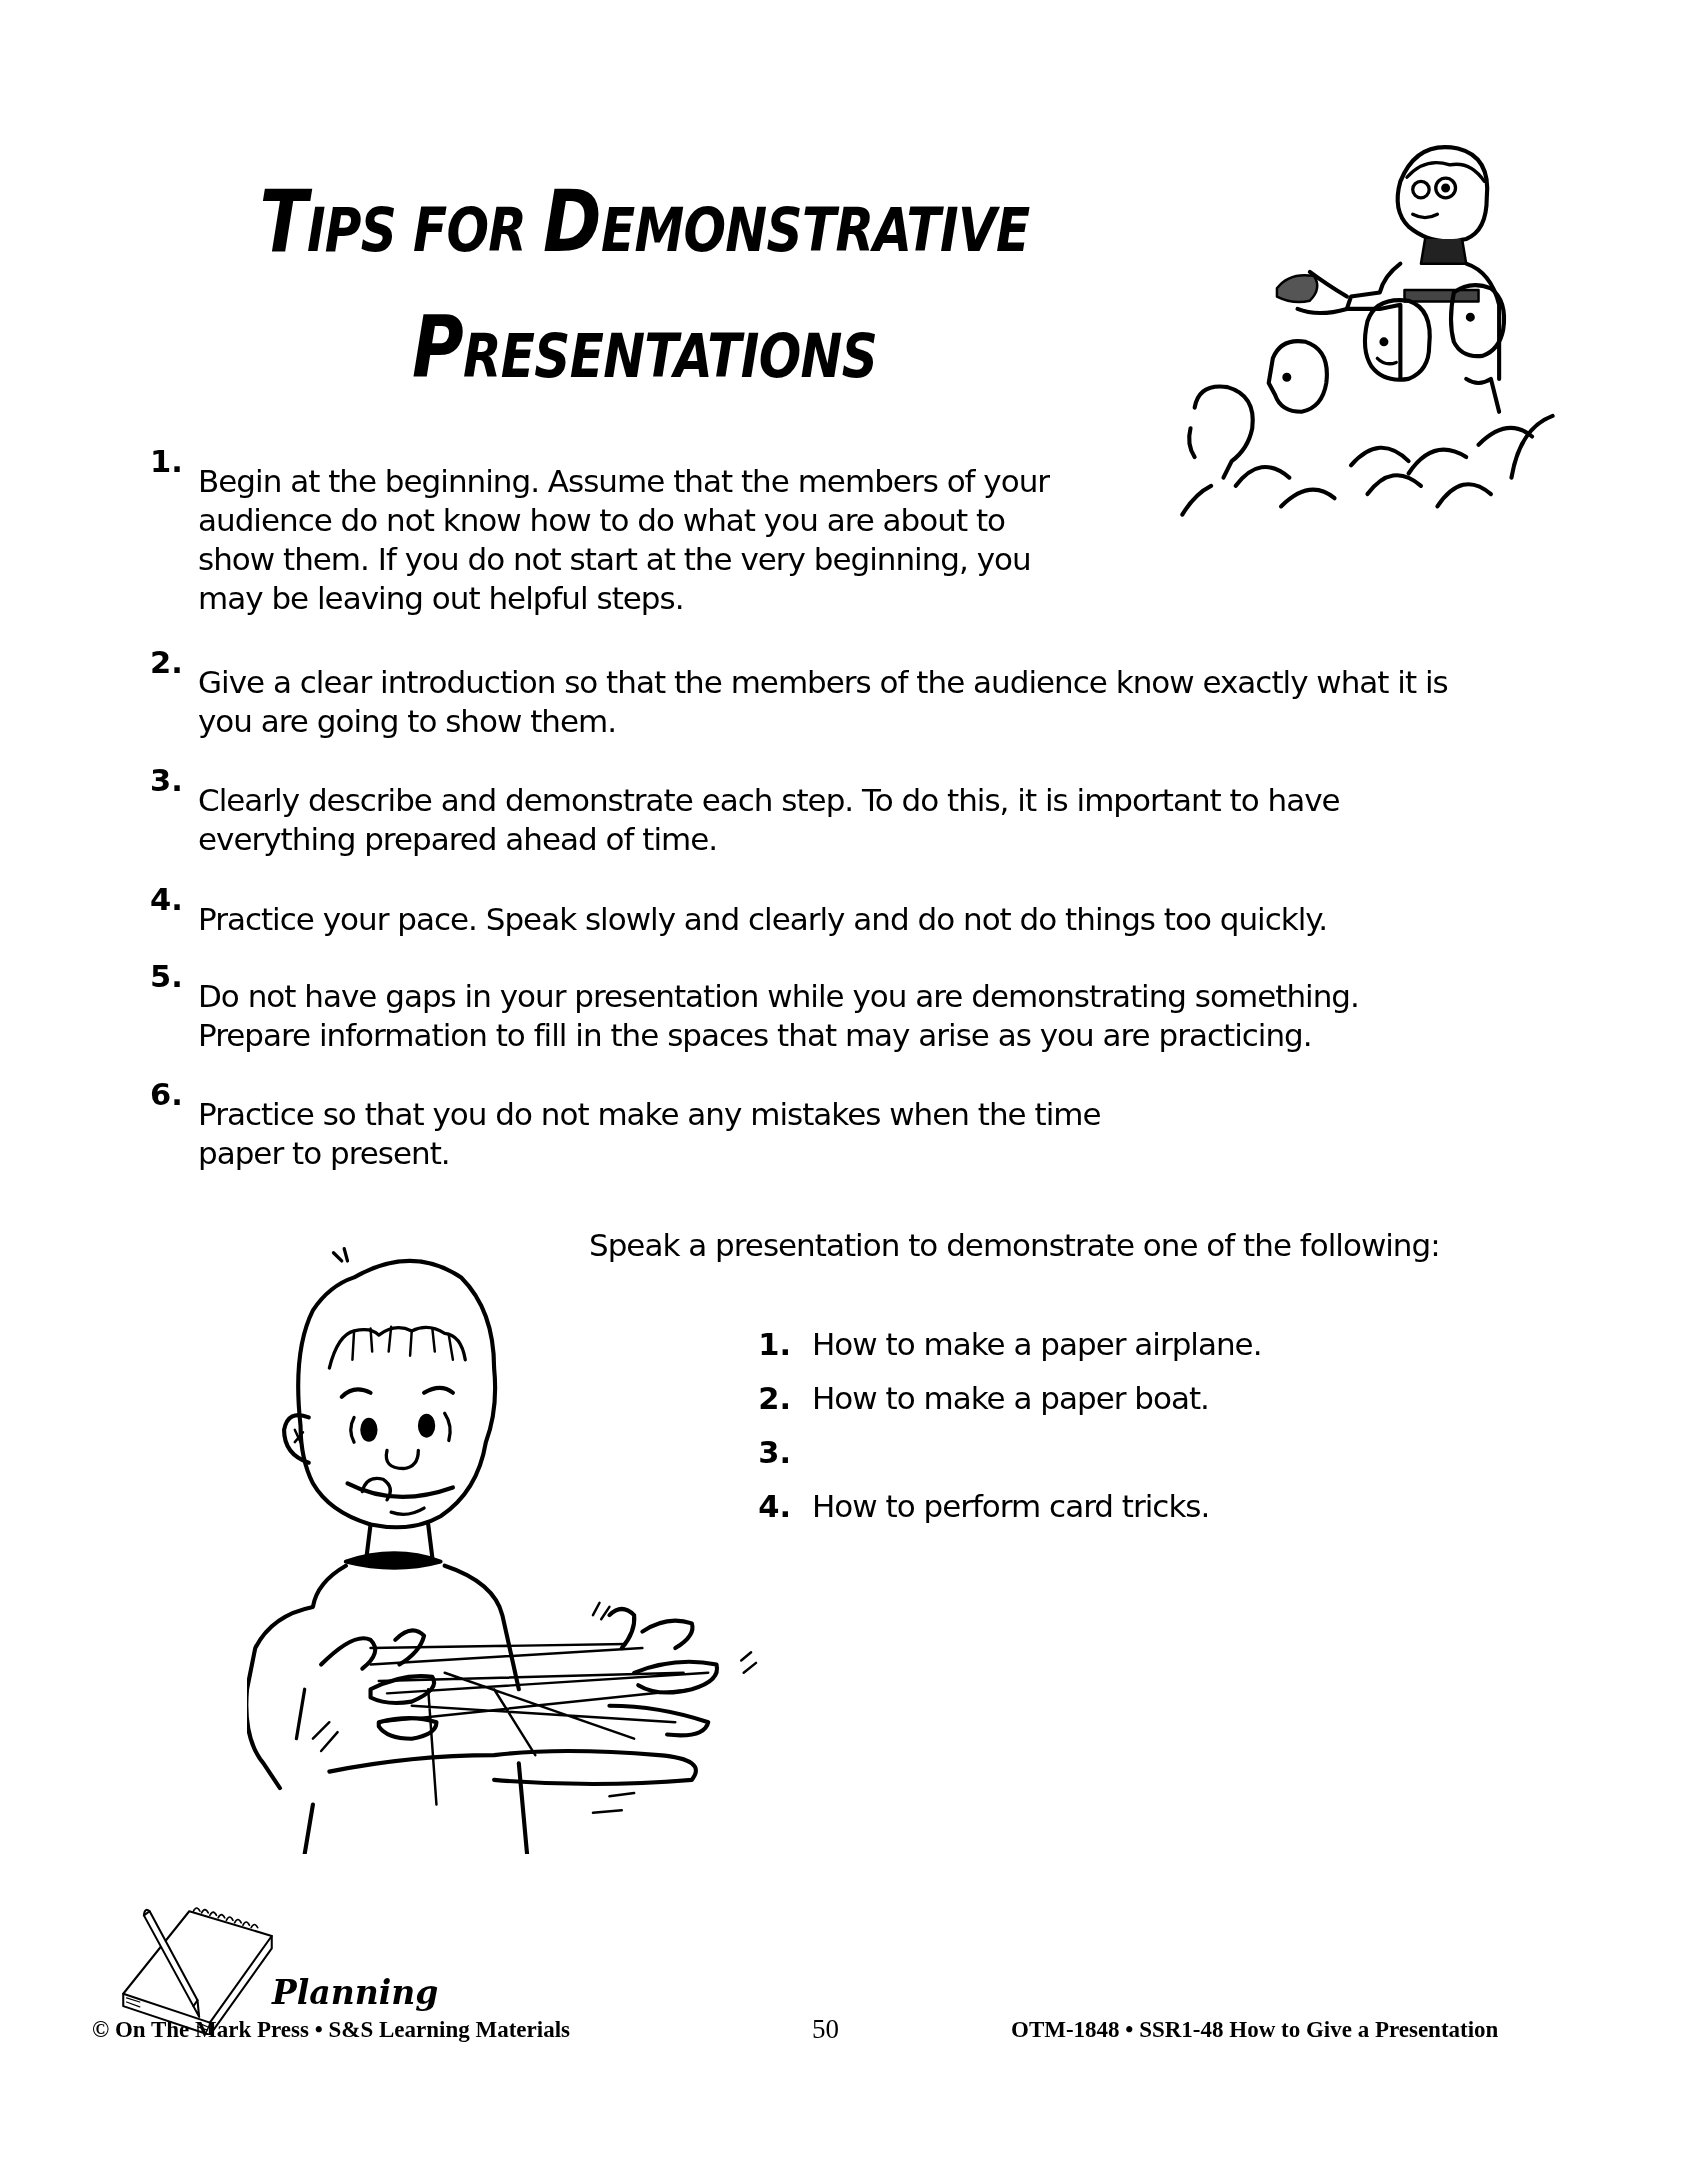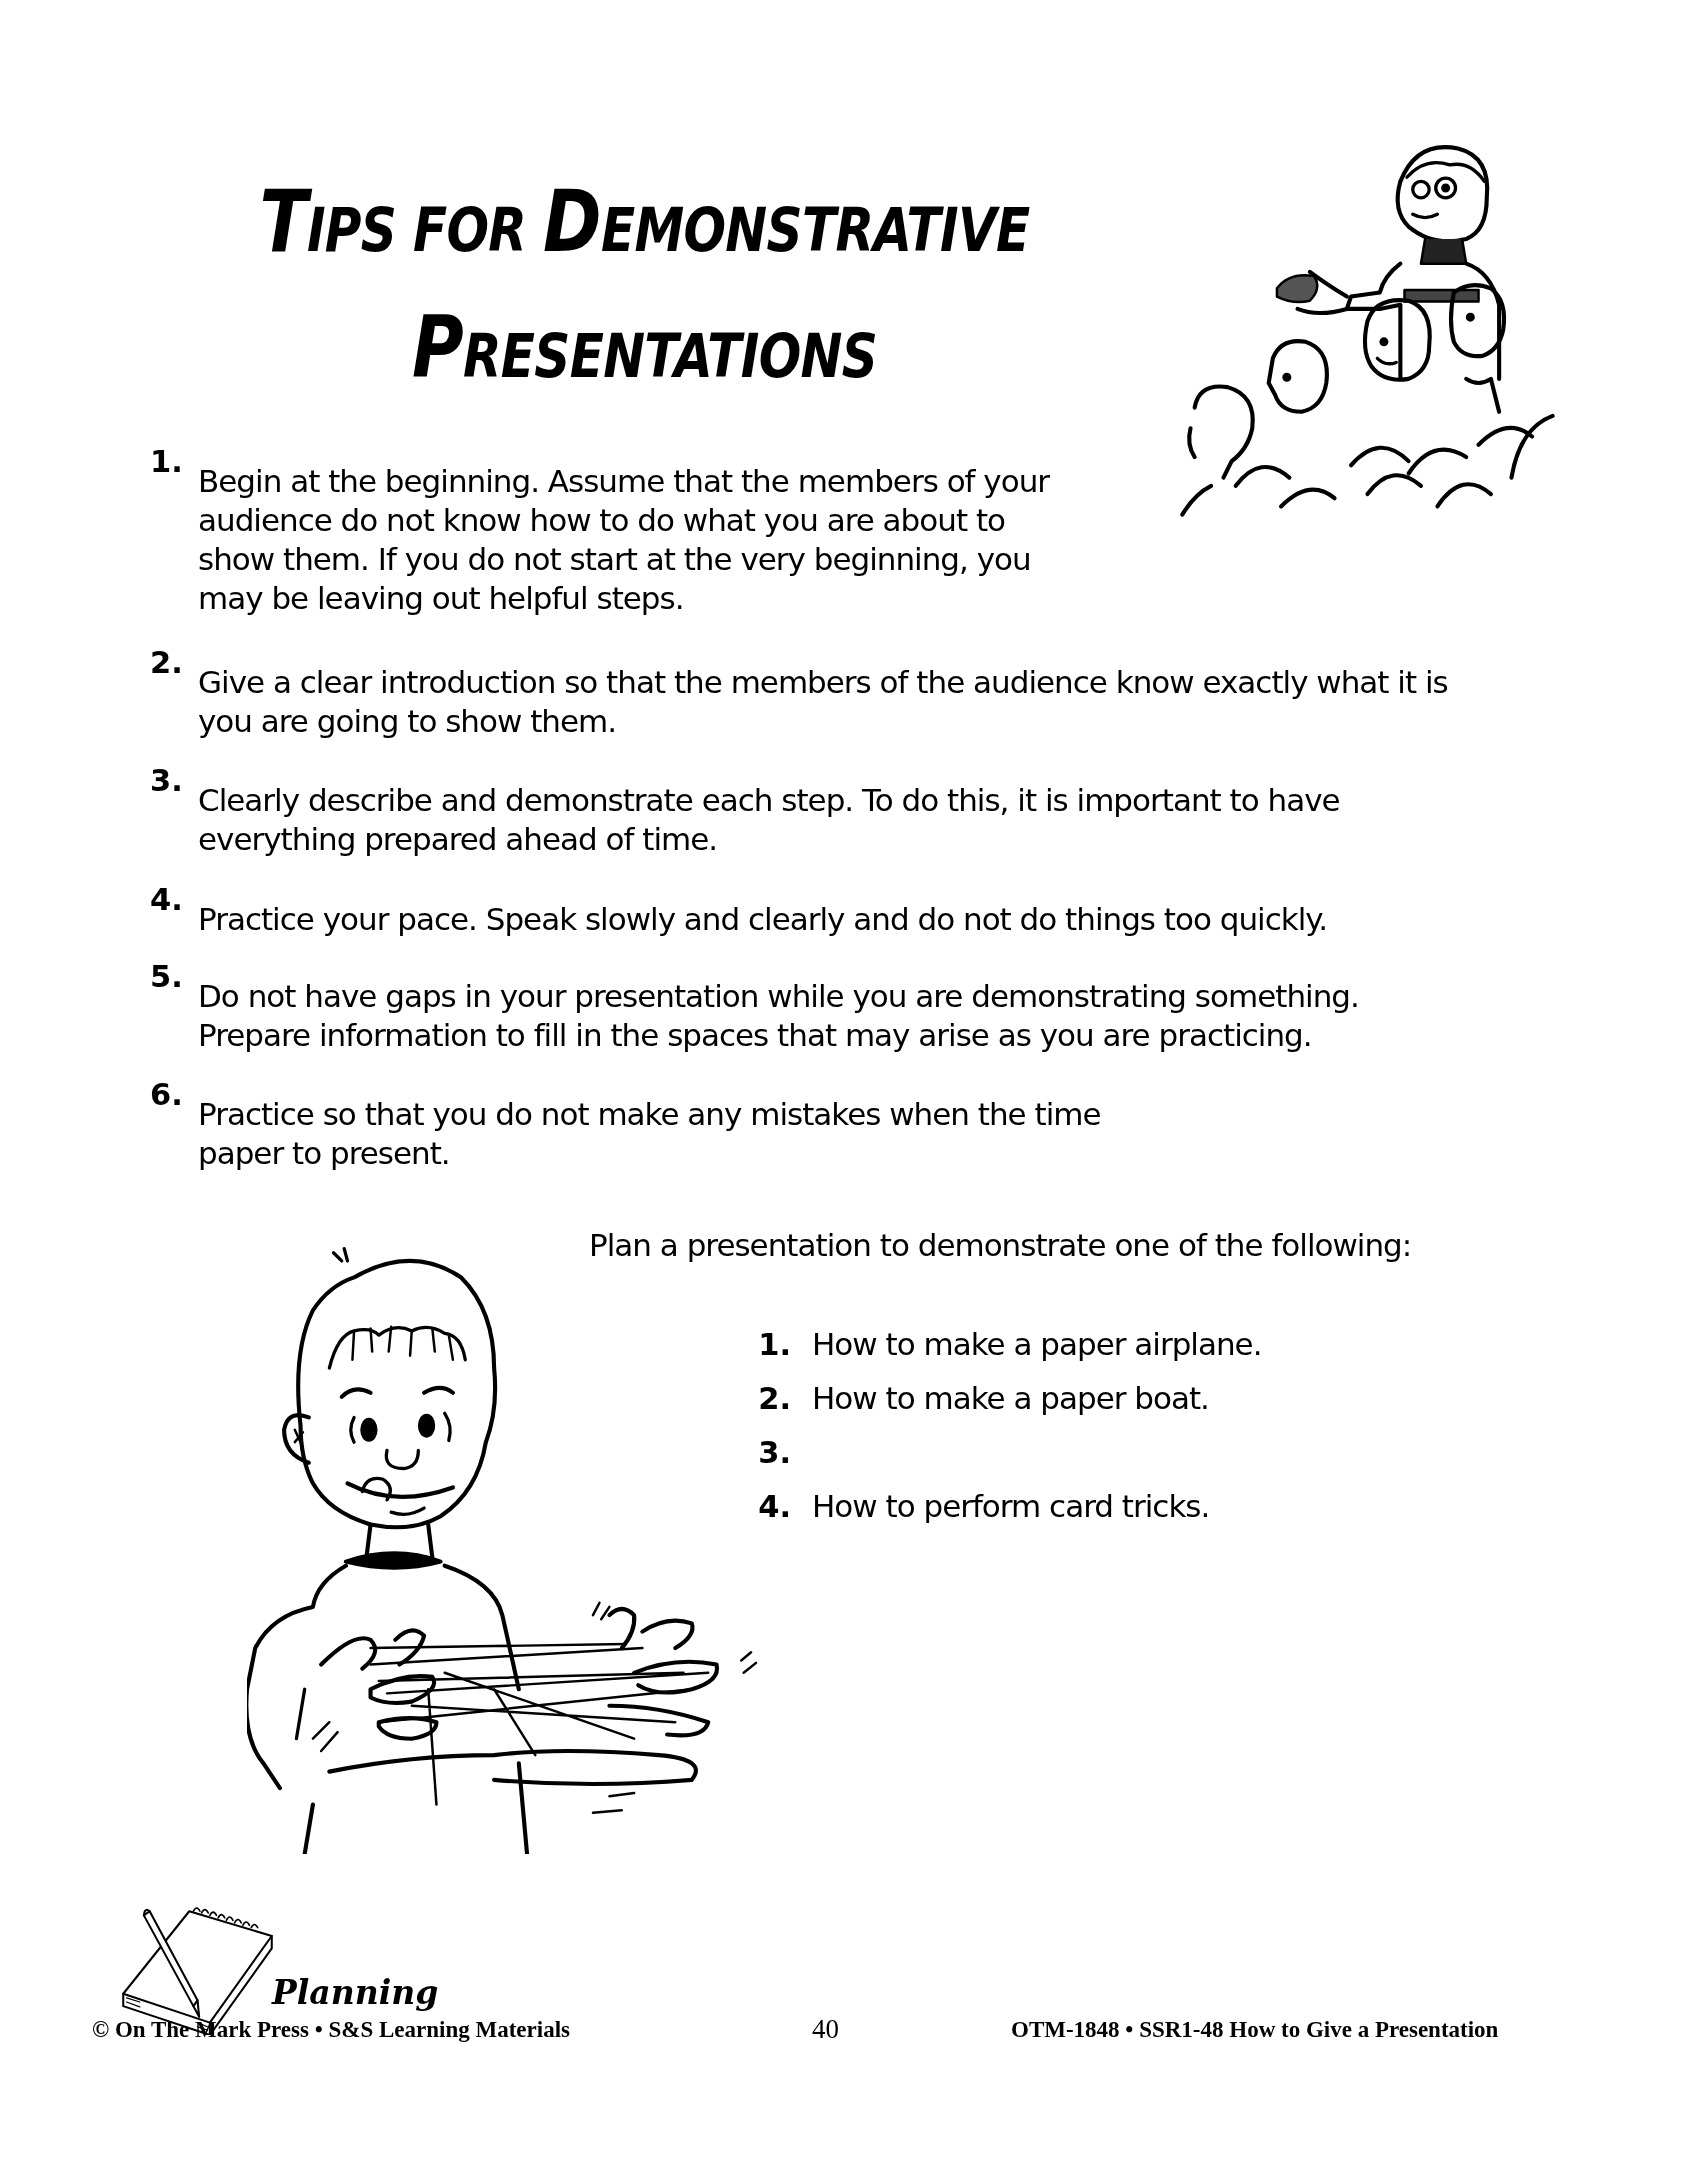--- a/index.html
+++ b/index.html
@@ -184,21 +184,21 @@
     <path d="M150 510 L460 505 M150 530 L480 510 M160 550 L530 540 M170 565 L560 540 M160 600 L540 560 M200 580 L520 600 M240 540 L470 620 M220 560 L230 700 M300 560 L350 640" stroke-width="3"></path>
     <path d="M100 660 Q200 640 300 640 Q380 630 500 640 Q560 645 540 670 Q420 680 300 670"></path>
     <path d="M420 470 L428 455 M430 475 L440 460" stroke-width="3"></path>
     <path d="M600 525 L612 515 M603 540 L618 528" stroke-width="3"></path>
     <path d="M80 620 L100 600 M90 635 L110 612" stroke-width="3"></path>
     <path d="M440 690 L470 686 M420 710 L455 707" stroke-width="3"></path>
 
     <path d="M80 700 L70 760 M330 650 L340 760"></path>
   </svg>
 
-  <div class="activity-prompt">Plan a presentation to demonstrate one of the following:</div>
+  <div class="activity-prompt">Speak a presentation to demonstrate one of the following:</div>
   <div class="activity-list">
     <div class="act-item">
       <span class="num">1.</span>
       <span class="text">How to make a paper airplane.</span>
     </div>
     <div class="act-item">
       <span class="num">2.</span>
       <span class="text">How to make a paper boat.</span>
     </div>
     <div class="act-item">
@@ -217,17 +217,17 @@
     <path d="M14 115 L30 120 M14 120 L30 126 M100 150 L112 154 M100 145 L112 150" stroke-width="1.5"></path>
     <path d="M95 10 q4 -8 8 0 M105 12 q4 -8 8 0 M115 15 q4 -8 8 0 M125 18 q4 -8 8 0 M135 21 q4 -8 8 0 M145 24 q4 -8 8 0 M155 27 q4 -8 8 0 M165 30 q4 -8 8 0" stroke-width="2"></path>
     <path d="M35 15 L95 125 L100 118 L42 10 Z" fill="#fff"></path>
     <path d="M35 15 Q36 5 42 10"></path>
     <path d="M95 125 L102 138 L100 118"></path>
   </svg>
   <div class="planning">Planning</div>
 
   <div class="footer">
     <span class="left">© On The Mark Press • S&amp;S Learning Materials</span>
-    <span class="center">40</span>
+    <span class="center">50</span>
     <span class="right">OTM-1848 • SSR1-48 How to Give a Presentation</span>
   </div>
 </div>
 
 
 </body></html>

